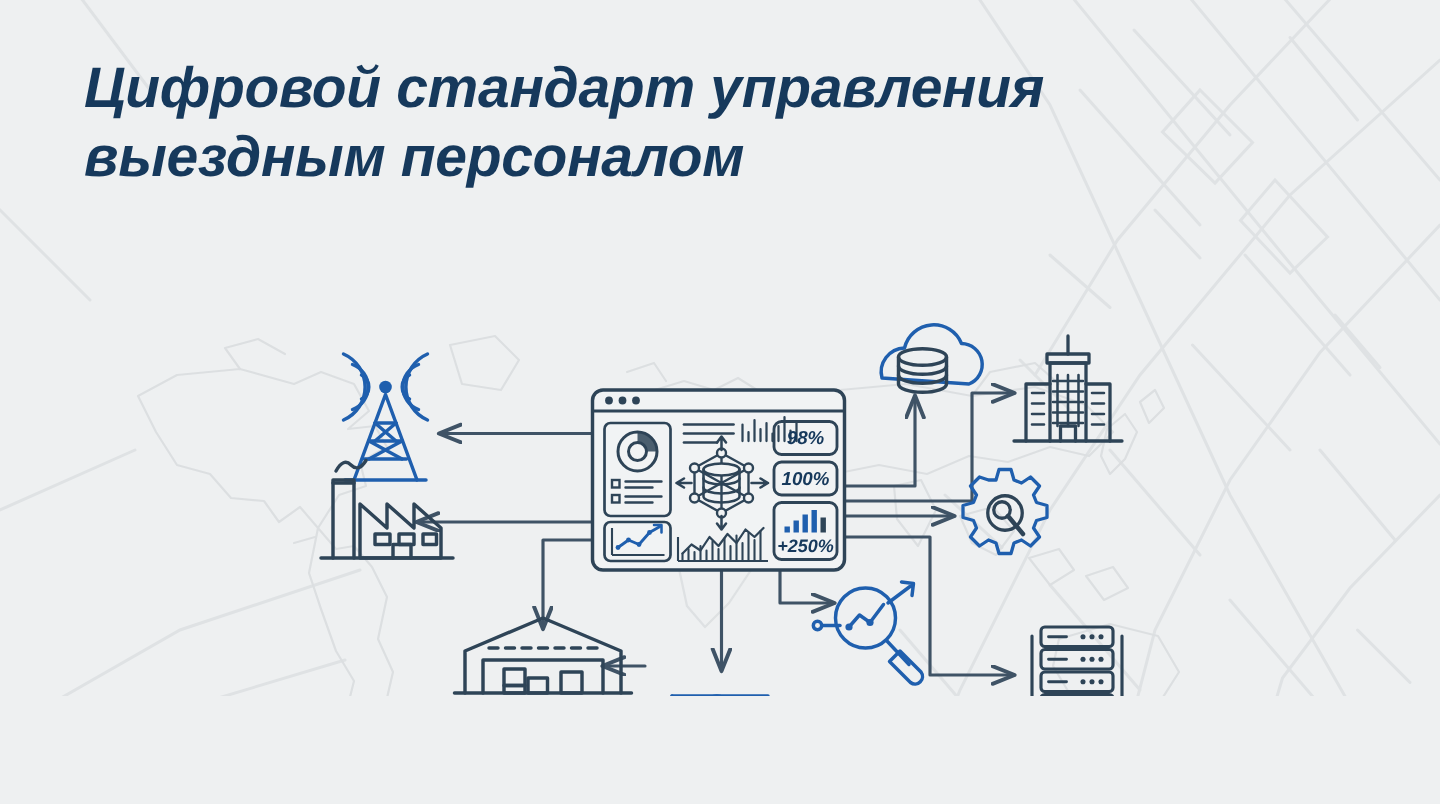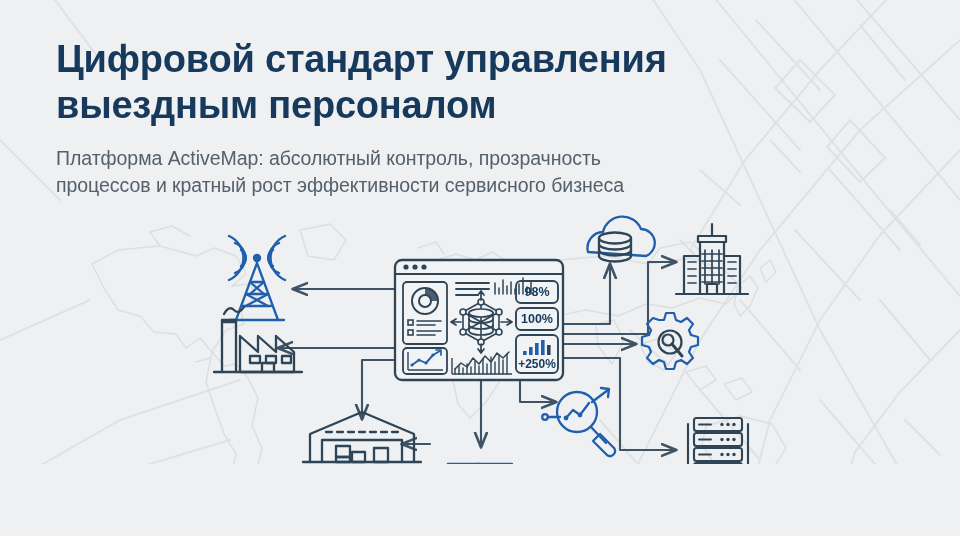--- a/index.html
+++ b/index.html
@@ -15,20 +15,21 @@
     position: relative;
   }
 
   #stage {
     position: absolute;
     inset: 0;
     width: 960px;
     height: 464px;
     background: #5eead4;
     overflow: hidden;
+    font-style: italic;
   }
 
   
   #bg-map {
     position: absolute;
     inset: 0;
     width: 960px;
     height: 536px;
     z-index: 0;
     pointer-events: none;
@@ -113,22 +114,20 @@
       <path d="M40 -20 L100 60"></path>
       <path d="M-20 120 L60 200"></path>
       <path d="M120 520 L180 480"></path>
       <path d="M200 500 L265 470"></path>
     </g>
   </svg>
 
   <div id="text-block">
     <h1 id="headline">Цифровой стандарт управления
 выездным персоналом</h1>
-    <p id="subhead">Платформа ActiveMap: абсолютный контроль, прозрачность
-процессов и кратный рост эффективности сервисного бизнеса</p>
   </div>
 
   <svg id="diagram" viewBox="0 0 960 324" xmlns="http://www.w3.org/2000/svg">
 
     <defs>
       <marker id="ah" markerWidth="9" markerHeight="9" refX="7.2" refY="3.2" orient="auto" markerUnits="strokeWidth">
         <path d="M0.4,0.4 L7.4,3.2 L0.4,6.0" fill="none" stroke="#3f5366" stroke-width="1.25" stroke-linecap="round" stroke-linejoin="round"></path>
       </marker>
     </defs>
 

